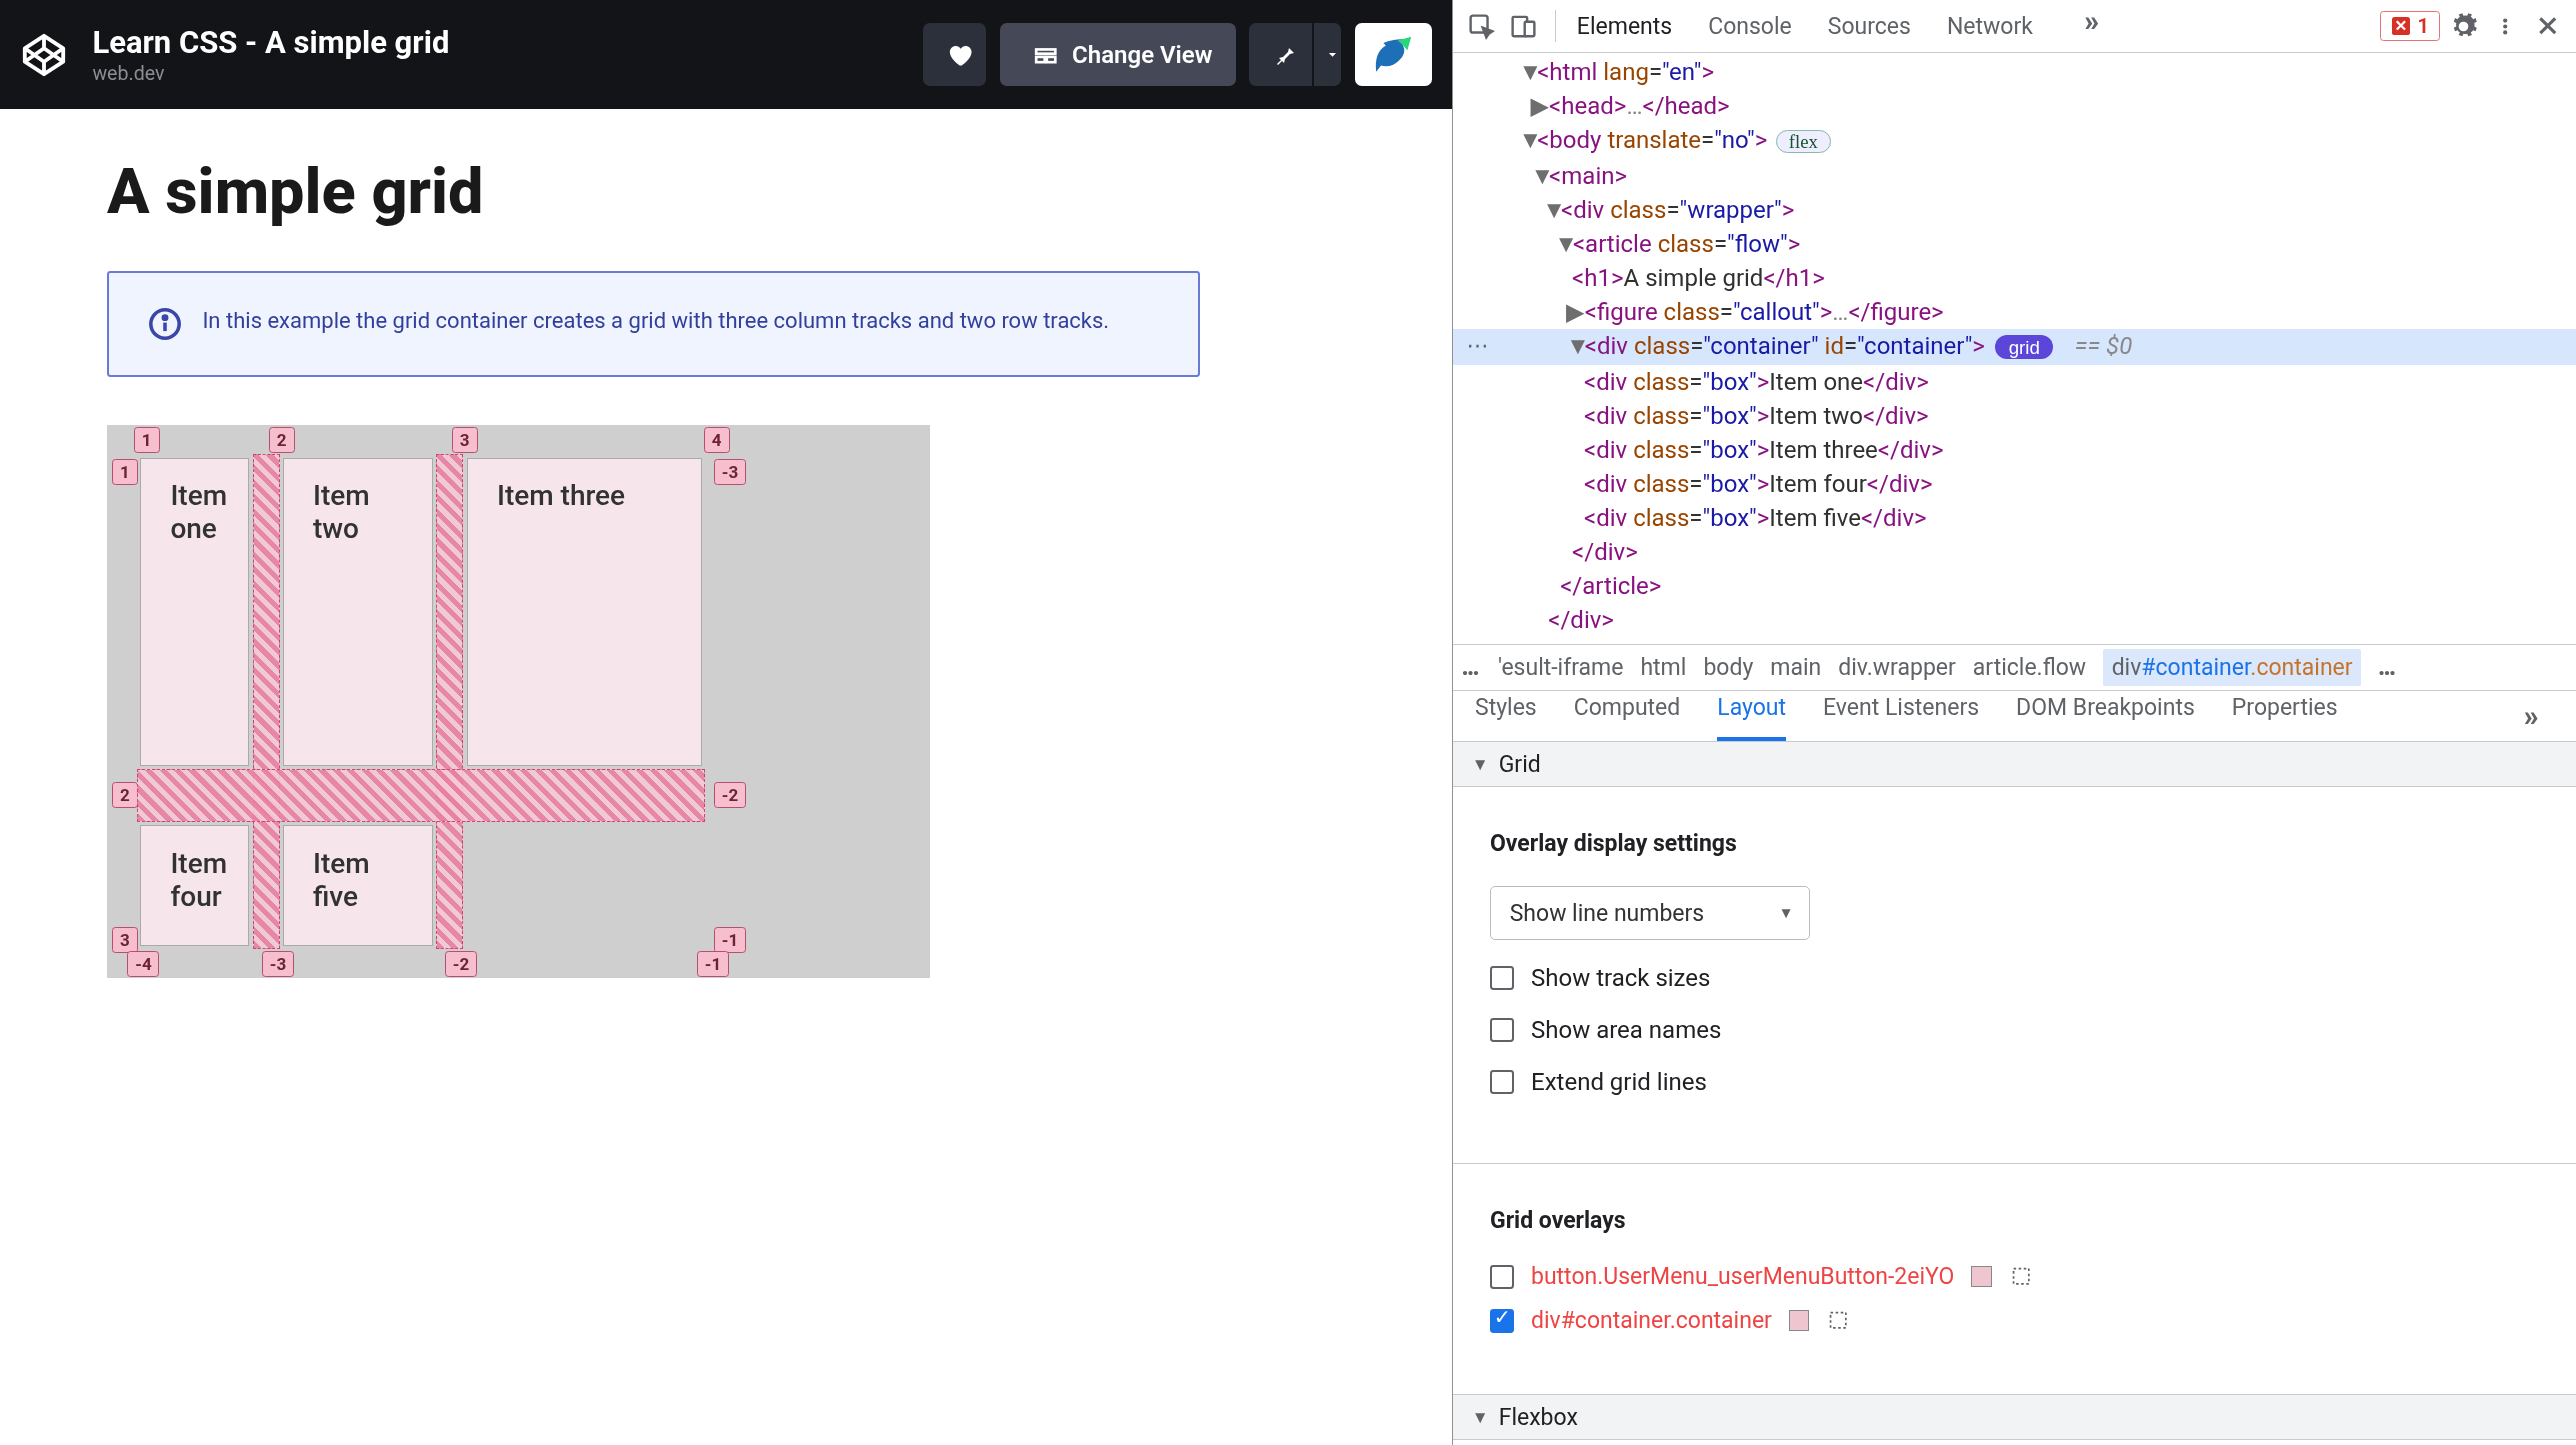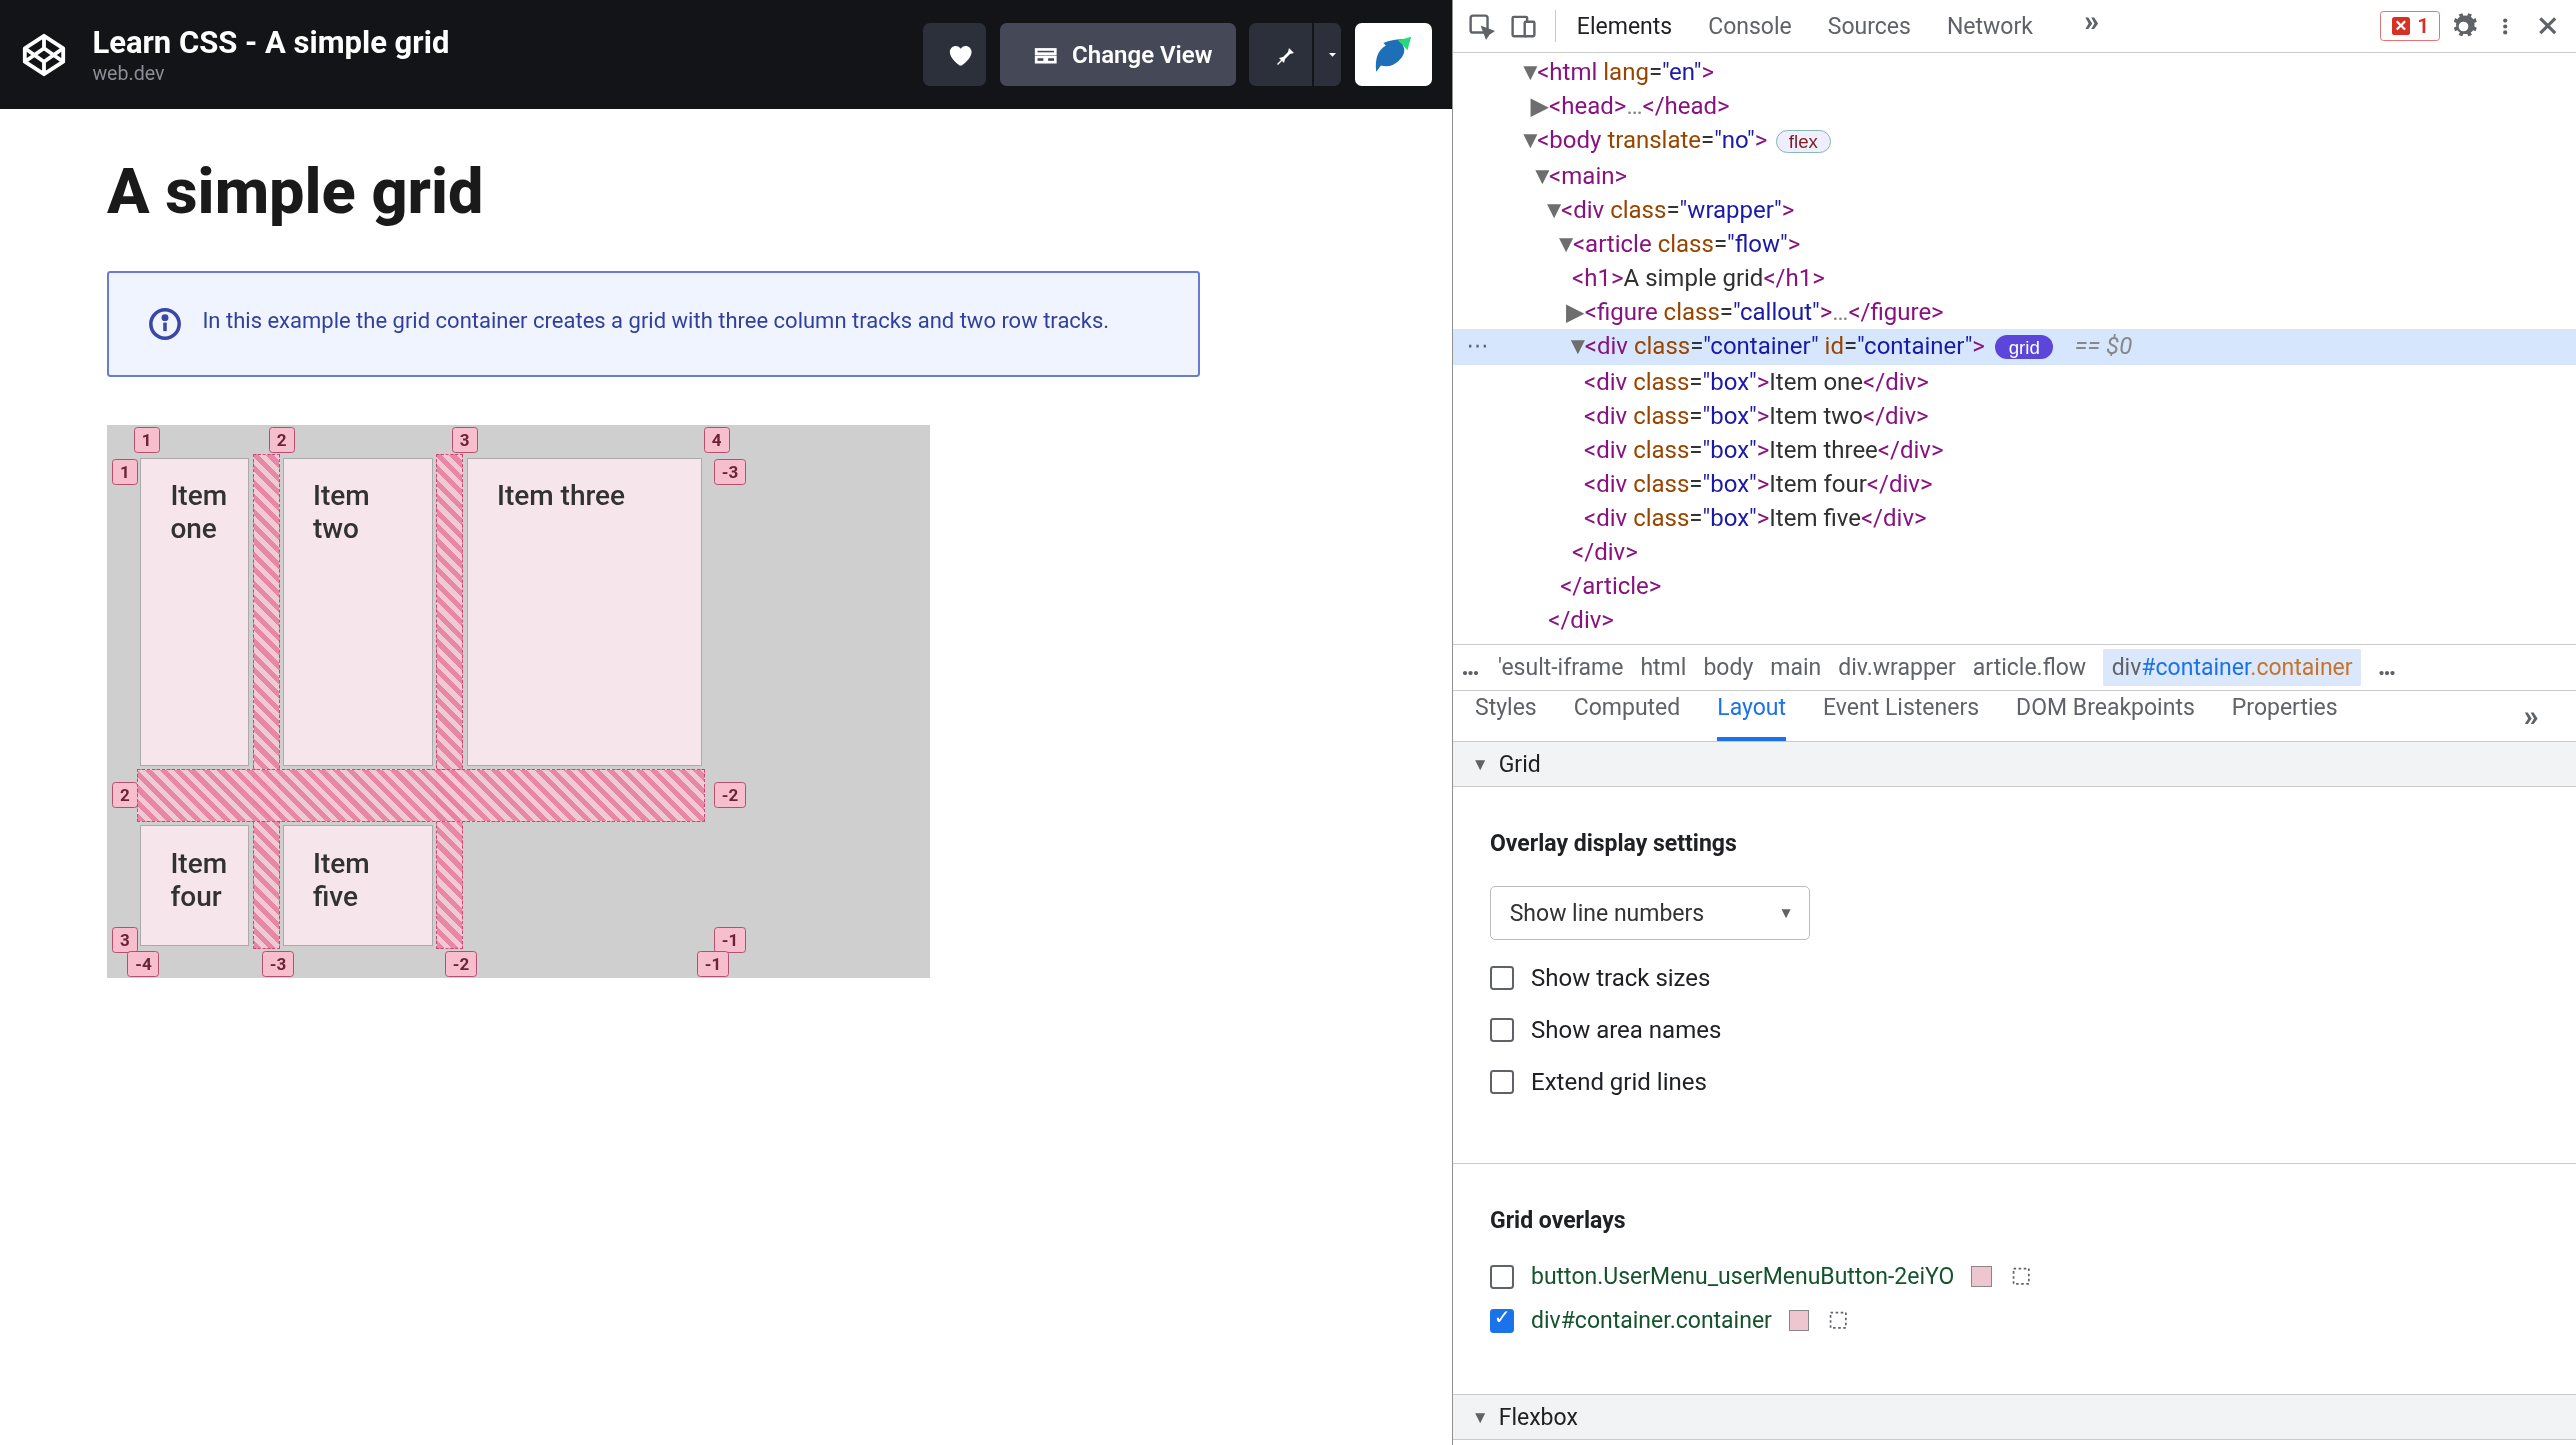--- a/index.html
+++ b/index.html
@@ -66,21 +66,21 @@
 .dom-tree { flex: 0 0 592px; overflow: hidden; font-family: Menlo, Consolas, monospace; font-size: 24px; line-height: 34px; padding-top: 1.7px; position: relative; border-bottom: 1.7px solid #cacaca; }
 .dom-tree .row { white-space: pre; }
 .dom-tree .row.sel { background: #d6e7fd; position: relative; }
 .dom-tree .row.sel::before { content: "⋯"; position: absolute; left: 13.6px; color: #5f6368; font-size: 22px; font-family: sans-serif;}
 .t-tag { color: #881280; }
 .t-attr { color: #994500; }
 .t-val { color: #1a1aa6; }
 .t-text { color: #303030; }
 .t-grey { color: #888; }
 .arrow { color: #6e6e6e; display: inline-block; width: 18.7px; }
-.badge-inline { font-family: Liberation Sans, sans-serif; font-size: 18.7px; background: #eef; border: 1.7px solid #8ba; color: #7f1d1d; border-radius: 849px; padding: 0 12px; margin-left: 8.5px; }
+.badge-inline { font-family: Liberation Serif, serif; font-size: 18.7px; background: #eef; border: 1.7px solid #8ba; color: #14532d; border-radius: 849px; padding: 0 12px; margin-left: 8.5px; }
 .badge-grid { font-family: sans-serif; font-size: 18.7px; background: #5b46d9; color: #fff; border-radius: 849px; padding: 1.7px 13.6px; margin-left: 10.2px; }
 .sel-tail { font-family: sans-serif; color: #888; font-style: italic; margin-left: 15.3px;}
 
 
 .crumb { height: 46px; border-bottom: 1.7px solid #cacaca; display: flex; align-items: center; padding: 0 8.5px; gap: 17px; font-size: 23px; color: #5f6368; overflow: hidden; }
 .crumb .c { white-space: nowrap; cursor: pointer; }
 .crumb .c.active { background: #dbe7fb; padding: 5.1px 8.5px; border-radius: 1.7px; }
 .crumb .c .id { color: #1a73e8; }
 .crumb .c .cls { color: #c5742c; }
 .crumb .dots { font-weight: 900; letter-spacing: 1.7px; }
@@ -96,21 +96,21 @@
 .section-hdr .tri { font-size: 17px; color: #5f6368; }
 .section-body { padding: 43px 37px; }
 .sec-title { font-weight: 700; font-size: 23px; margin-bottom: 29px; color: #202124; }
 .select-wrap { position: relative; width: 320px; height: 54px; border: 1.7px solid #bbb; border-radius: 5.1px; display: flex; align-items: center; padding: 0 18.7px; font-size: 23px; margin-bottom: 18.7px; cursor: pointer; }
 .select-wrap .caret { position: absolute; right: 15.3px; color: #5f6368; font-size: 15.3px; }
 .chk-row { display: flex; align-items: center; gap: 17px; font-size: 24px; color: #202124; margin: 24px 0; }
 .chk { width: 24px; height: 24px; border: 2.6px solid #5f6368; border-radius: 3.4px; cursor: pointer; flex-shrink: 0; }
 .chk.checked { background: #1a73e8; border-color: #1a73e8; position: relative; }
 .chk.checked::after { content: "✓"; color: #fff; position: absolute; top: -5.1px; left: 1.7px; font-size: 20.4px; }
 .overlay-row { display: flex; align-items: center; gap: 17px; font-size: 23px; margin: 17px 0; }
-.overlay-row .lbl { color: #14532d; }
+.overlay-row .lbl { color: #ef4444; }
 .overlay-row .sw { width: 20.4px; height: 20.4px; border: 1.7px solid #888; background: #efc5d0; }
 .overlay-row .layicn { width: 24px; height: 24px; color: #5f6368; display:flex; align-items:center; justify-content:center;}
 .divider { border-top: 1.7px solid #cacaca; }
 
 </style>
 </head>
 <body>
 
 <div class="root">
 

